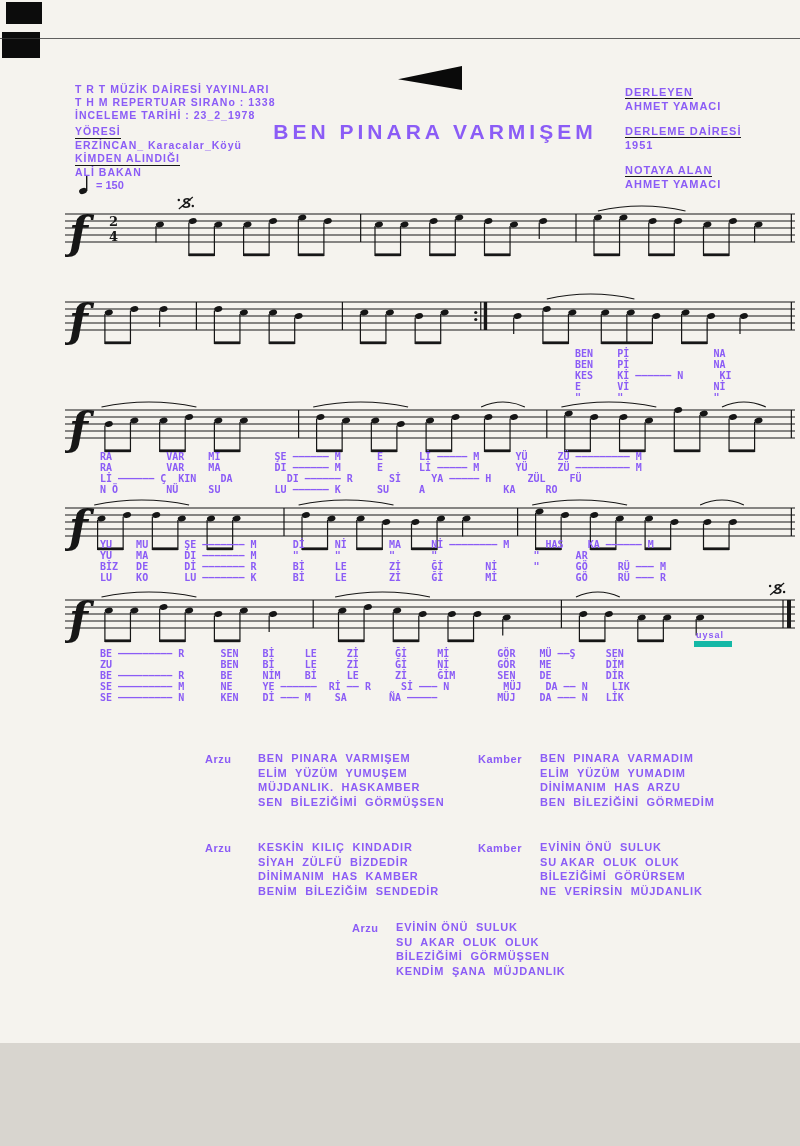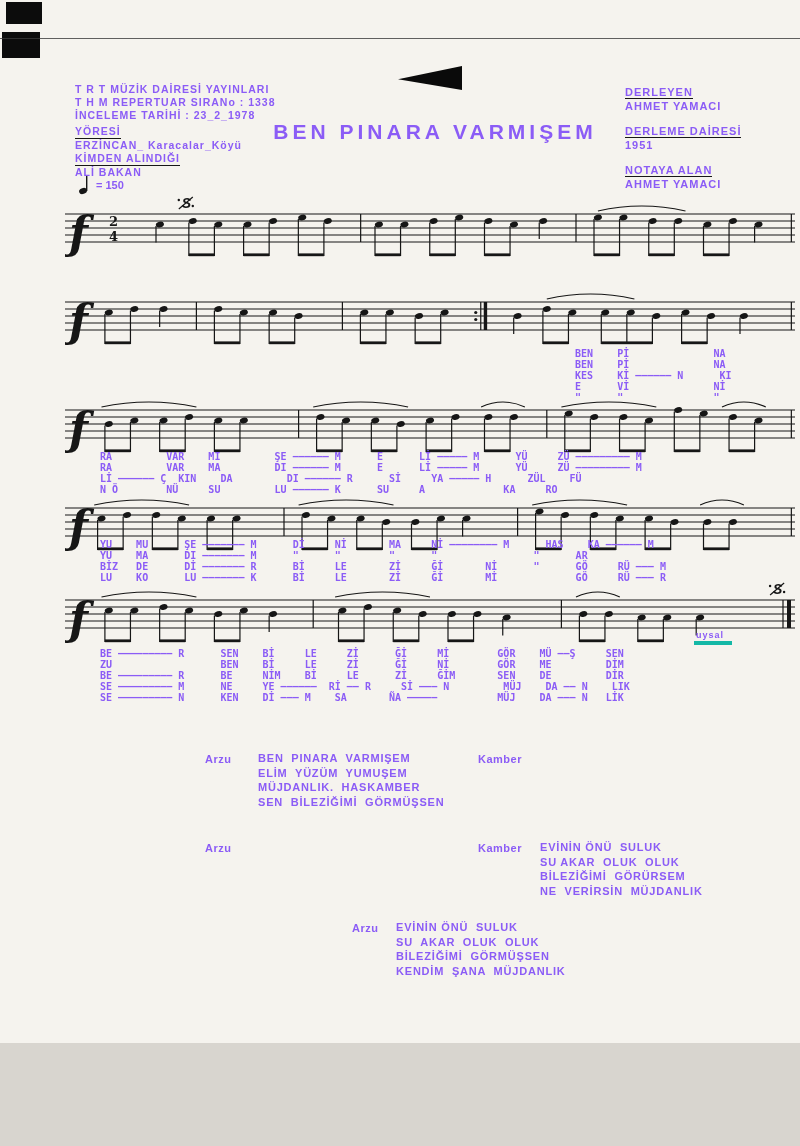--- a/index.html
+++ b/index.html
@@ -17,21 +17,21 @@
   .title .main{font-size:21px;font-weight:bold;letter-spacing:4px;}
   .title .sub{font-size:11px;font-weight:bold;letter-spacing:4px;margin-top:4px;}
   .hright{position:absolute;left:625px;top:86px;font-size:11px;line-height:12px;}
   .hright .blk{margin-bottom:13px;}
   .hright .lab{border-bottom:1.5px solid #161616;display:inline-block;}
   .hright .val{margin-top:1px;}
   .staff{position:absolute;left:65px;width:730px;height:64px;}
   .lyr{position:absolute;font-family:"DejaVu Sans Mono",monospace;font-size:10px;
        font-weight:bold;line-height:11px;white-space:pre;}
   .uysal{position:absolute;left:694px;top:630px;font-size:9px;font-weight:bold;letter-spacing:1px;
-         border-bottom:4px solid #14b8a6;padding:0 8px 1px 2px;}
+         border-bottom:6px solid #14b8a6;padding:0 8px 1px 2px;}
   .verse{position:absolute;font-size:11px;line-height:14.5px;font-weight:bold;letter-spacing:.8px;white-space:pre;}
   .speaker{position:absolute;font-size:11px;font-weight:bold;letter-spacing:.5px;text-align:center;}
   .bottombar{position:absolute;left:0;top:1119px;width:800px;height:27px;background:#0b0b0b;}
   .row{white-space:pre;}
 </style>
 </head>
 <body>
 
 <div class="page">
 
@@ -419,22 +419,24 @@
 
   <div class="lyr" style="left:575px;top:348px;"><div class="row">BEN    Pİ              NA</div><div class="row">BEN    Pİ              NA</div><div class="row">KES    Kİ ―――――― N      KI</div><div class="row">E      Vİ              Nİ</div><div class="row">"      "               "</div></div>
   <div class="lyr" style="left:100px;top:451px;"><div class="row">RA         VAR    MI         ŞE ―――――― M      E      Lİ ――――― M      YÜ     ZÜ ――――――――― M</div><div class="row">RA         VAR    MA         DI ―――――― M      E      Lİ ――――― M      YÜ     ZÜ ――――――――― M</div><div class="row">Lİ ―――――― Ç  KIN    DA         DI ―――――― R      Sİ     YA ――――― H      ZÜL    FÜ</div><div class="row">N Ö        NÜ     SU         LU ―――――― K      SU     A             KA     RO</div></div>
   <div class="lyr" style="left:100px;top:539px;"><div class="row">YU    MU      ŞE ――――――― M      Dİ     Nİ       MA     Nİ ―――――――― M      HAS    KA ―――――― M</div><div class="row">YU    MA      DI ――――――― M      "      "        "      "                "      AR</div><div class="row">BİZ   DE      Dİ ――――――― R      Bİ     LE       Zİ     Ğİ       Nİ      "      GÖ     RÜ ――― M</div><div class="row">LU    KO      LU ――――――― K      Bİ     LE       Zİ     Ğİ       Mİ             GÖ     RÜ ――― R</div></div>
   <div class="lyr" style="left:100px;top:648px;"><div class="row">BE ――――――――― R      SEN    Bİ     LE     Zİ      Ğİ     Mİ        GÖR    MÜ ――Ş     SEN</div><div class="row">ZU                  BEN    Bİ     LE     Zİ      Ğİ     Nİ        GÖR    ME         DİM</div><div class="row">BE ――――――――― R      BE     NİM    Bİ     LE      Zİ     ĞİM       SEN    DE         DİR</div><div class="row">SE ――――――――― M      NE     YE ――――――  Rİ ―― R     Sİ ――― N         MÜJ    DA ―― N    LIK</div><div class="row">SE ――――――――― N      KEN    Dİ ――― M    SA       ÑA ―――――          MÜJ    DA ――― N   LİK</div></div>
 
   <div class="speaker" style="left:205px;top:753px;">Arzu</div>
   <div class="verse" style="left:258px;top:751px;"><div class="row">BEN  PINARA  VARMIŞEM</div><div class="row">ELİM  YÜZÜM  YUMUŞEM</div><div class="row">MÜJDANLIK.  HASKAMBER</div><div class="row">SEN  BİLEZİĞİMİ  GÖRMÜŞSEN</div></div>
 
   <div class="speaker" style="left:478px;top:753px;">Kamber</div>
+  <div class="verse" style="left:540px;top:751px;"><div class="row">BEN  PINARA  VARMADIM</div><div class="row">ELİM  YÜZÜM  YUMADIM</div><div class="row">DİNİMANIM  HAS  ARZU</div><div class="row">BEN  BİLEZİĞİNİ  GÖRMEDİM</div></div>
 
   <div class="speaker" style="left:205px;top:842px;">Arzu</div>
+  <div class="verse" style="left:258px;top:840px;"><div class="row">KESKİN  KILIÇ  KINDADIR</div><div class="row">SİYAH  ZÜLFÜ  BİZDEDİR</div><div class="row">DİNİMANIM  HAS  KAMBER</div><div class="row">BENİM  BİLEZİĞİM  SENDEDİR</div></div>
 
   <div class="speaker" style="left:478px;top:842px;">Kamber</div>
   <div class="verse" style="left:540px;top:840px;"><div class="row">EVİNİN ÖNÜ  SULUK</div><div class="row">SU AKAR  OLUK  OLUK</div><div class="row">BİLEZİĞİMİ  GÖRÜRSEM</div><div class="row">NE  VERİRSİN  MÜJDANLIK</div></div>
 
   <div class="speaker" style="left:352px;top:922px;">Arzu</div>
   <div class="verse" style="left:396px;top:920px;"><div class="row">EVİNİN ÖNÜ  SULUK</div><div class="row">SU  AKAR  OLUK  OLUK</div><div class="row">BİLEZİĞİMİ  GÖRMÜŞSEN</div><div class="row">KENDİM  ŞANA  MÜJDANLIK</div></div>
 
 </div>
 
 </body></html>

